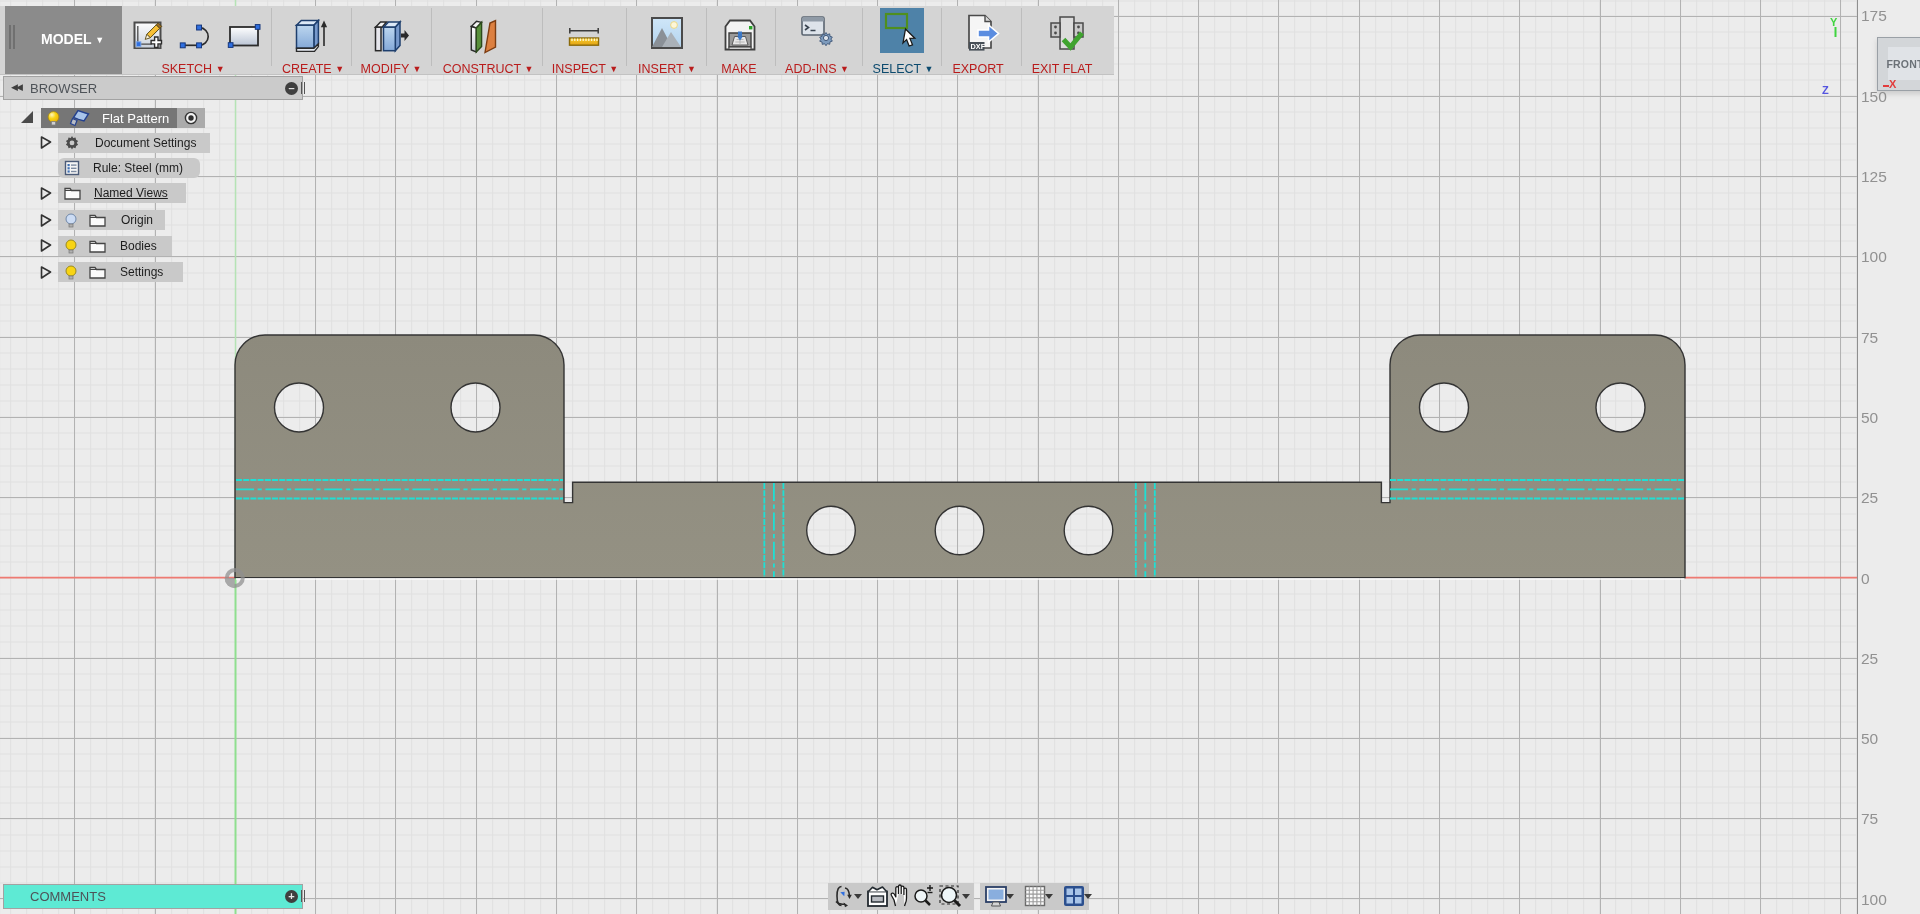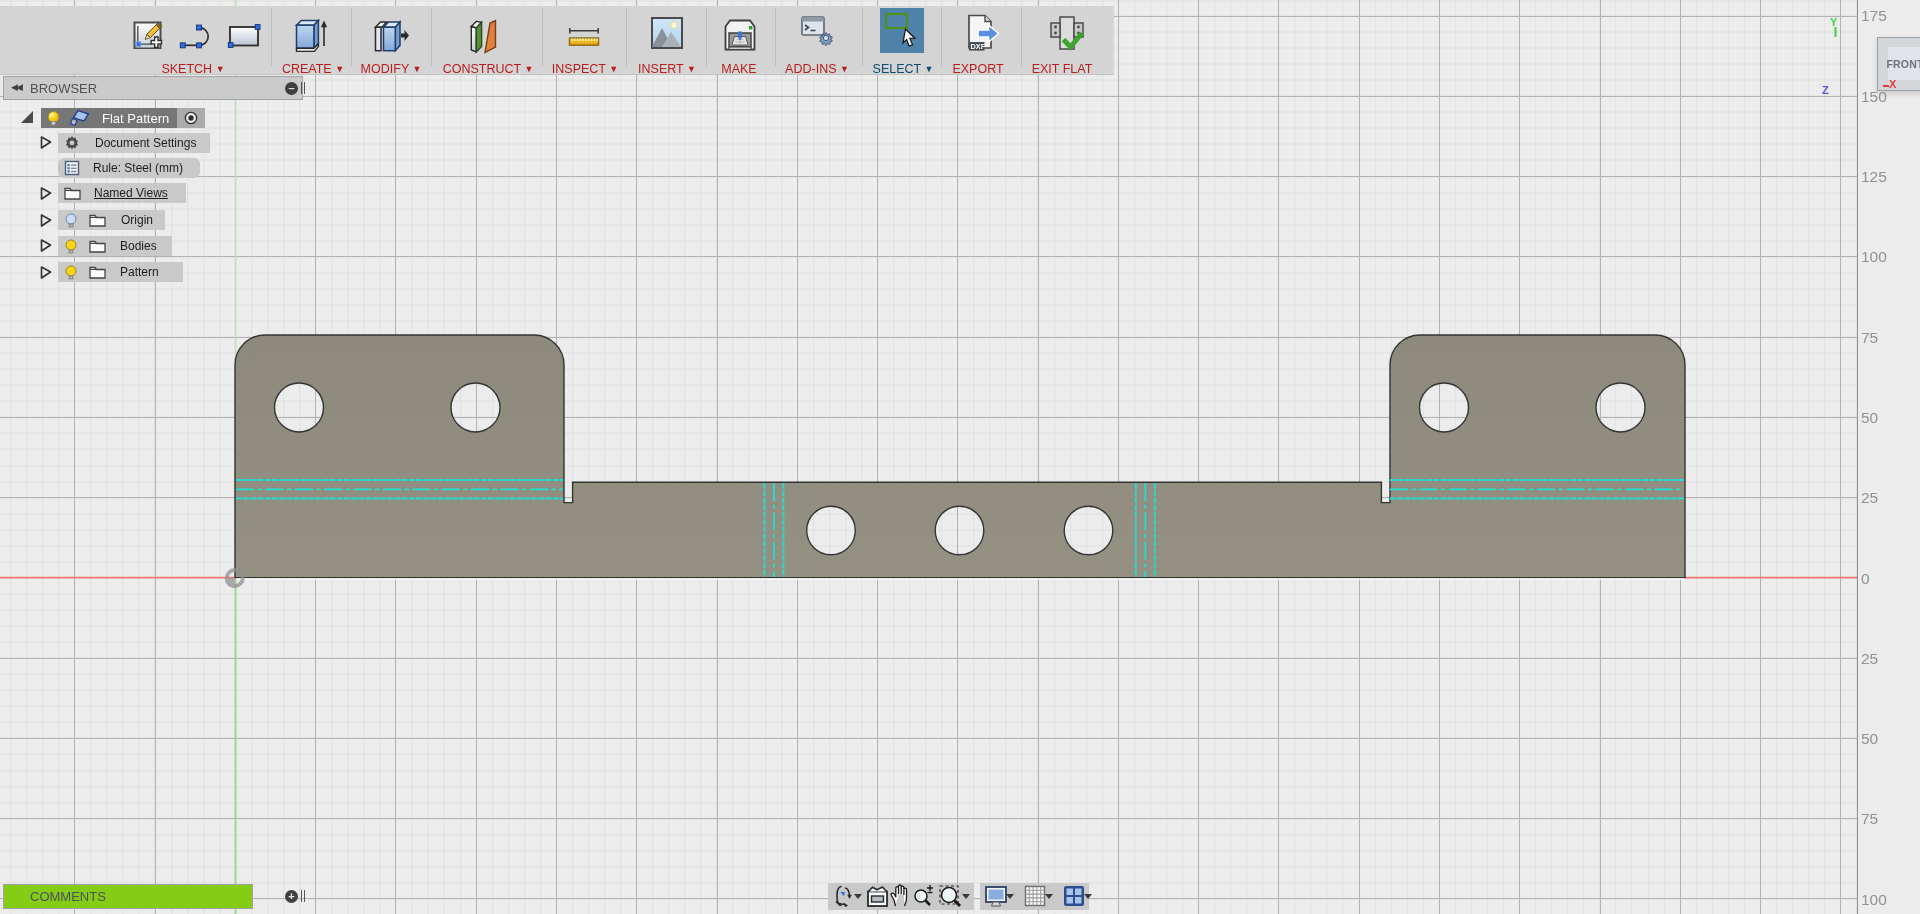--- a/index.html
+++ b/index.html
@@ -20,21 +20,21 @@
 .ticon{position:absolute;}
 
 .pbar{position:absolute;left:4px;width:298px;height:22.5px;background:#cbcbcb;box-shadow:0 0 0 1px #a2a2a2;}
 .pbar .cap{position:absolute;left:26px;top:4px;font-size:13px;color:#4e5358;}
 .pbar .arr{position:absolute;left:7px;top:5px;font-size:9px;color:#3f3f3f;letter-spacing:-2px;}
 .pbar .circ{position:absolute;left:281px;top:5px;width:13px;height:13px;border-radius:50%;background:#3f3f3f;color:#e8e8e8;font-size:11px;line-height:12px;text-align:center;font-weight:bold;}
 .pbar .hndl{position:absolute;left:297px;top:5px;width:2px;height:12px;border-left:1.5px solid #555;border-right:1.5px solid #555;}
 .trow{position:absolute;height:20px;background:#c9c9c9;}
 .trow .txt{font-size:12px;color:#1d1d1d;position:absolute;top:3px;white-space:nowrap;}
 
-#comments{position:absolute;left:4px;top:885px;width:248px;height:22.5px;background:#84cc16;box-shadow:0 0 0 1px #a2a2a2;}
+#comments{position:absolute;left:4px;top:885px;width:298px;height:22.5px;background:#5eead4;box-shadow:0 0 0 1px #a2a2a2;}
 #comments .cap{position:absolute;left:26px;top:4px;font-size:13px;color:#4e5358;}
 #comments .circ{position:absolute;left:281px;top:5px;width:13px;height:13px;border-radius:50%;background:#3f3f3f;color:#e8e8e8;font-size:11px;line-height:13px;text-align:center;font-weight:bold;}
 #comments .hndl{position:absolute;left:297px;top:5px;width:2px;height:12px;border-left:1.5px solid #555;border-right:1.5px solid #555;}
 #navbar1{position:absolute;left:828px;top:883px;width:146px;height:27px;background:#c9c9c9;}
 #navbar2{position:absolute;left:980px;top:883px;width:109px;height:27px;background:#c9c9c9;}
 .nicon{position:absolute;}
 .ndn{position:absolute;width:0;height:0;border-top:5px solid #3a3a3a;border-left:4px solid transparent;border-right:4px solid transparent;}
 
 #vcube{position:absolute;left:1829px;top:37px;width:54px;height:52px;background:rgba(198,203,208,0.65);border:1px solid #9aa0a6;box-shadow:0 3px 5px rgba(130,130,130,0.3);margin-left:48px;}
 #vcube .face{position:absolute;left:10px;top:9px;width:33px;height:33px;background:rgba(228,231,235,0.75);}
@@ -135,20 +135,24 @@
   </g>
   <line x1="236" y1="579" x2="1684" y2="579" stroke="#ffffff" stroke-width="1.4" opacity="0.9"></line>
 
   <g opacity="0.72">
     <circle cx="234.8" cy="578" r="8" fill="none" stroke="#8f8f8f" stroke-width="4"></circle>
     <path d="M234.8 578 L224.6 578 A10.2 10.2 0 0 0 234.8 588.2 Z" fill="#8f8f8f"></path>
   </g>
 </svg>
 
 <div id="tbar">
+  <div id="model">
+      <span class="grip"></span>
+      <span class="t">MODEL <span class="dn">▼</span></span>
+    </div>
   <div class="sep" style="left:271px"></div>
   <div class="sep" style="left:351px"></div>
   <div class="sep" style="left:431px"></div>
   <div class="sep" style="left:542px"></div>
   <div class="sep" style="left:626px"></div>
   <div class="sep" style="left:706px"></div>
   <div class="sep" style="left:775px"></div>
   <div class="sep" style="left:862px"></div>
   <div class="sep" style="left:941px"></div>
   <div class="sep" style="left:1021px"></div>
@@ -421,21 +425,21 @@
     </svg>
   <div class="trow" style="left:58px;top:262px;width:125px;">
     <svg style="position:absolute;left:7px;top:2px" width="13" height="17">
         <circle cx="6" cy="7" r="5" fill="#f8d414" stroke="#9a8a20" stroke-width="1"></circle>
         <rect x="4" y="12" width="4" height="3" fill="#b0b0b0" stroke="#777" stroke-width="0.7"></rect>
       </svg>
     <svg style="position:absolute;left:31px;top:3px" width="17" height="14" viewBox="0 0 17 14">
         <path d="M1 2.5 h5 l1.5 2 H16 V13 H1 Z" fill="#fbfbfb" stroke="#454545" stroke-width="1.3"></path>
         <path d="M1 4.5 h6" stroke="#454545" stroke-width="1"></path>
       </svg>
-    <span class="txt" style="left:62px;">Pattern</span>
+    <span class="txt" style="left:62px;">Settings</span>
   </div>
 </div>
 
 <div id="comments">
     <span class="cap">COMMENTS</span>
     <span class="circ">+</span>
     <span class="hndl"></span>
   </div>
 <div id="navbar1"></div>
 <div id="navbar2"></div>

